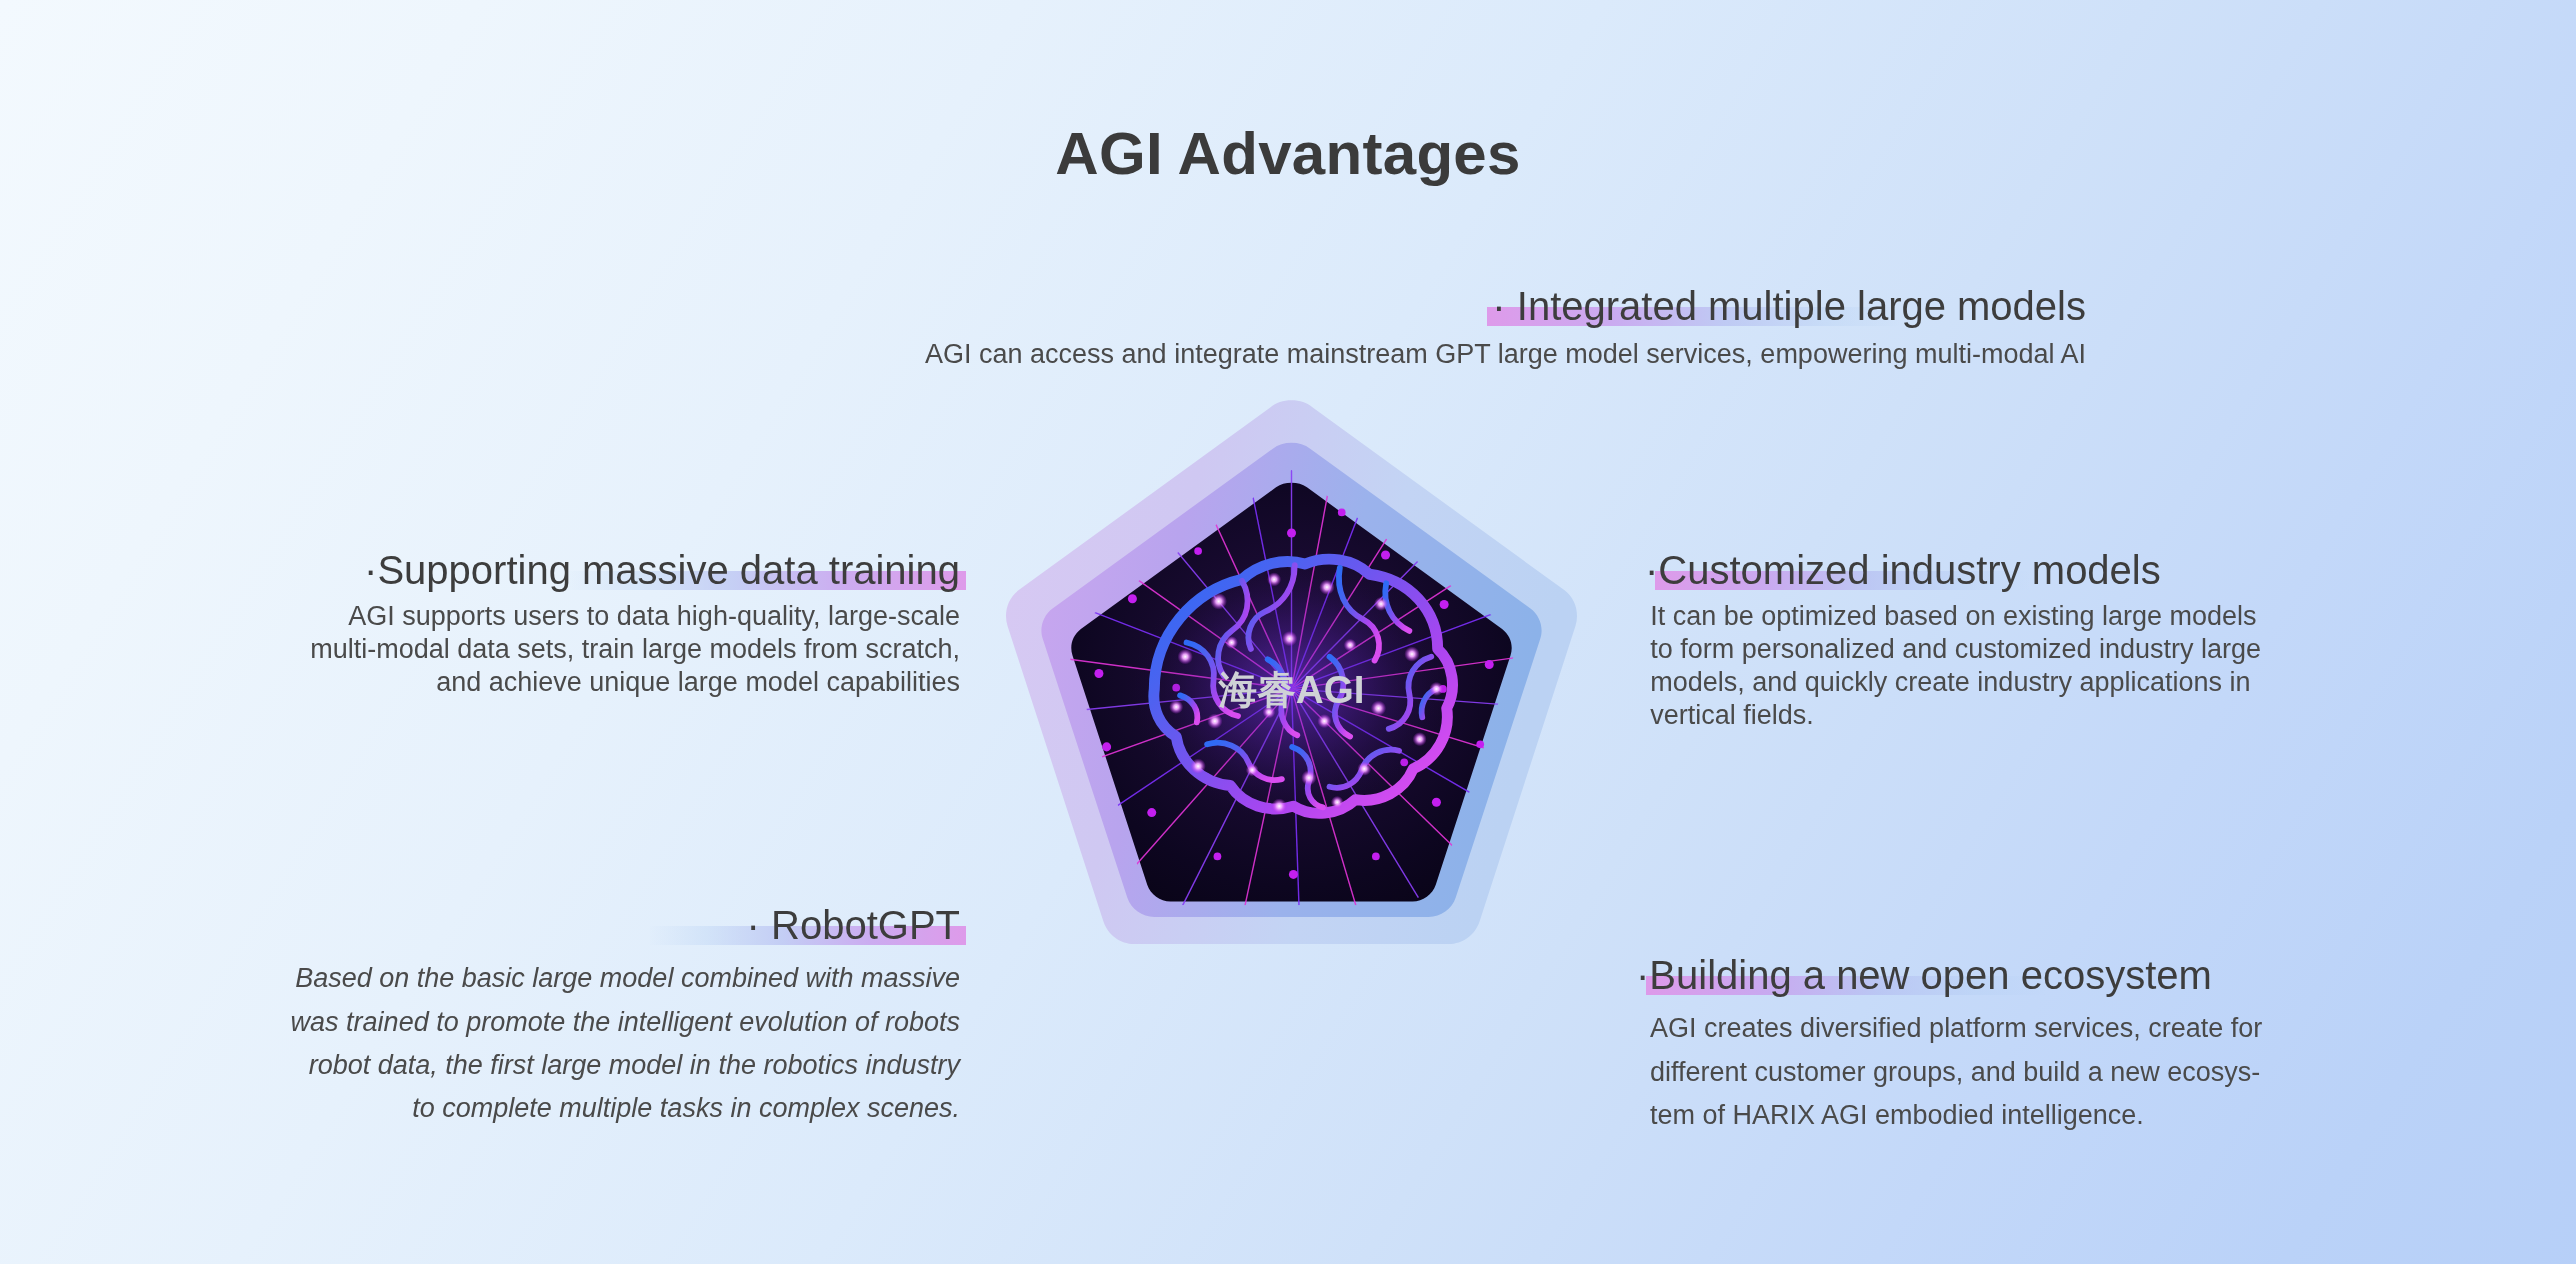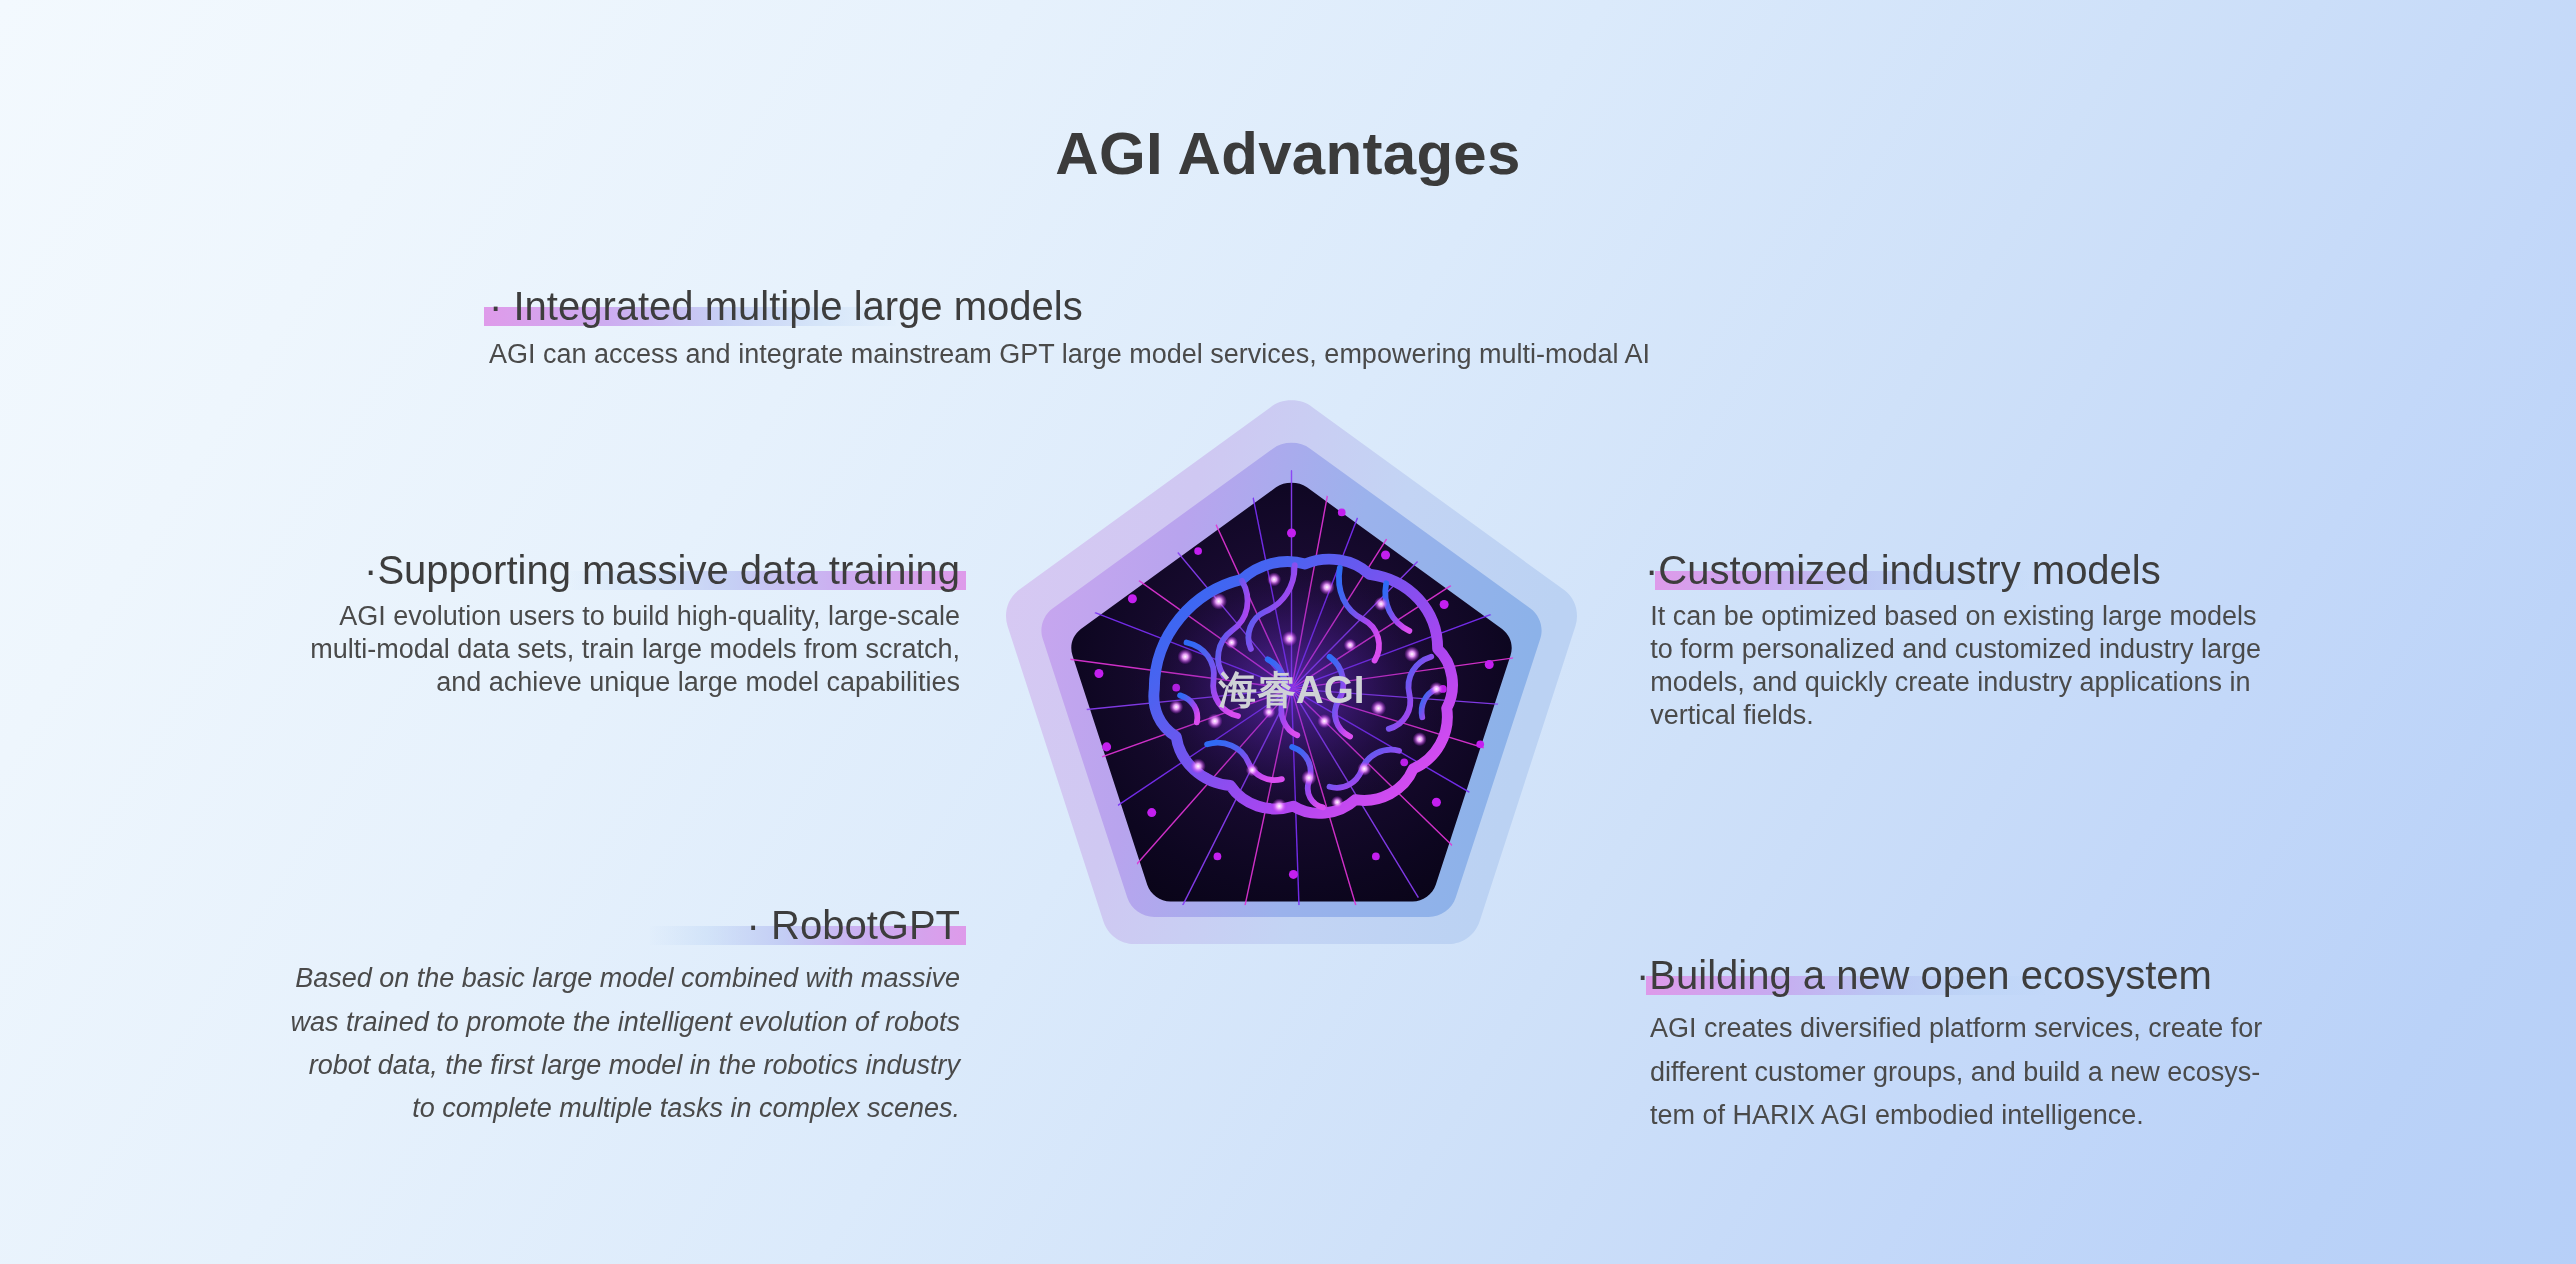--- a/index.html
+++ b/index.html
@@ -111,21 +111,21 @@
   }
   .body-text.loose {
     line-height: 1.60;
   }
   .body-text p {
     margin: 0;
   }
 
   .align-left  { text-align: left; }
   .align-right { text-align: right; }
-  .align-center{ text-align: left; }
+  .align-center{ text-align: right; }
 
   
   #block-top      { left: 489px;  top: 283px;  width: 1597px; }
   #block-left-1   { left: 39px;   top: 547px;  width: 921px; }
   #block-left-2   { left: 39px;   top: 902px; width: 921px; }
   #block-right-1  { left: 1645px; top: 547px;  width: 921px; }
   #block-right-2  { left: 1636px; top: 952px; width: 921px; }
 </style>
 </head>
 <body>
@@ -306,21 +306,21 @@
       <p>AGI can access and integrate mainstream GPT large model services, empowering multi-modal AI</p>
     </div>
   </div>
 
   <div class="block align-right" id="block-left-1">
     <div class="heading">
       <span class="hl pink-left" style="right:-6.4px; width:399px;"></span>
       <span class="htext">·</span><span class="htext">Supporting massive data training</span>
     </div>
     <div class="body-text align-right" style="margin-top:6.4px;">
-      <p>AGI evolution users to build high-quality, large-scale</p>
+      <p>AGI supports users to data high-quality, large-scale</p>
       <p>multi-modal data sets, train large models from scratch,</p>
       <p>and achieve unique large model capabilities</p>
     </div>
   </div>
 
   <div class="block align-right" id="block-left-2">
     <div class="heading">
       <span class="hl pink-left" style="right:-6.4px; width:316px;"></span>
       <span class="htext">·</span><span class="htext">&nbsp;</span><span class="htext">RobotGPT</span>
     </div>

